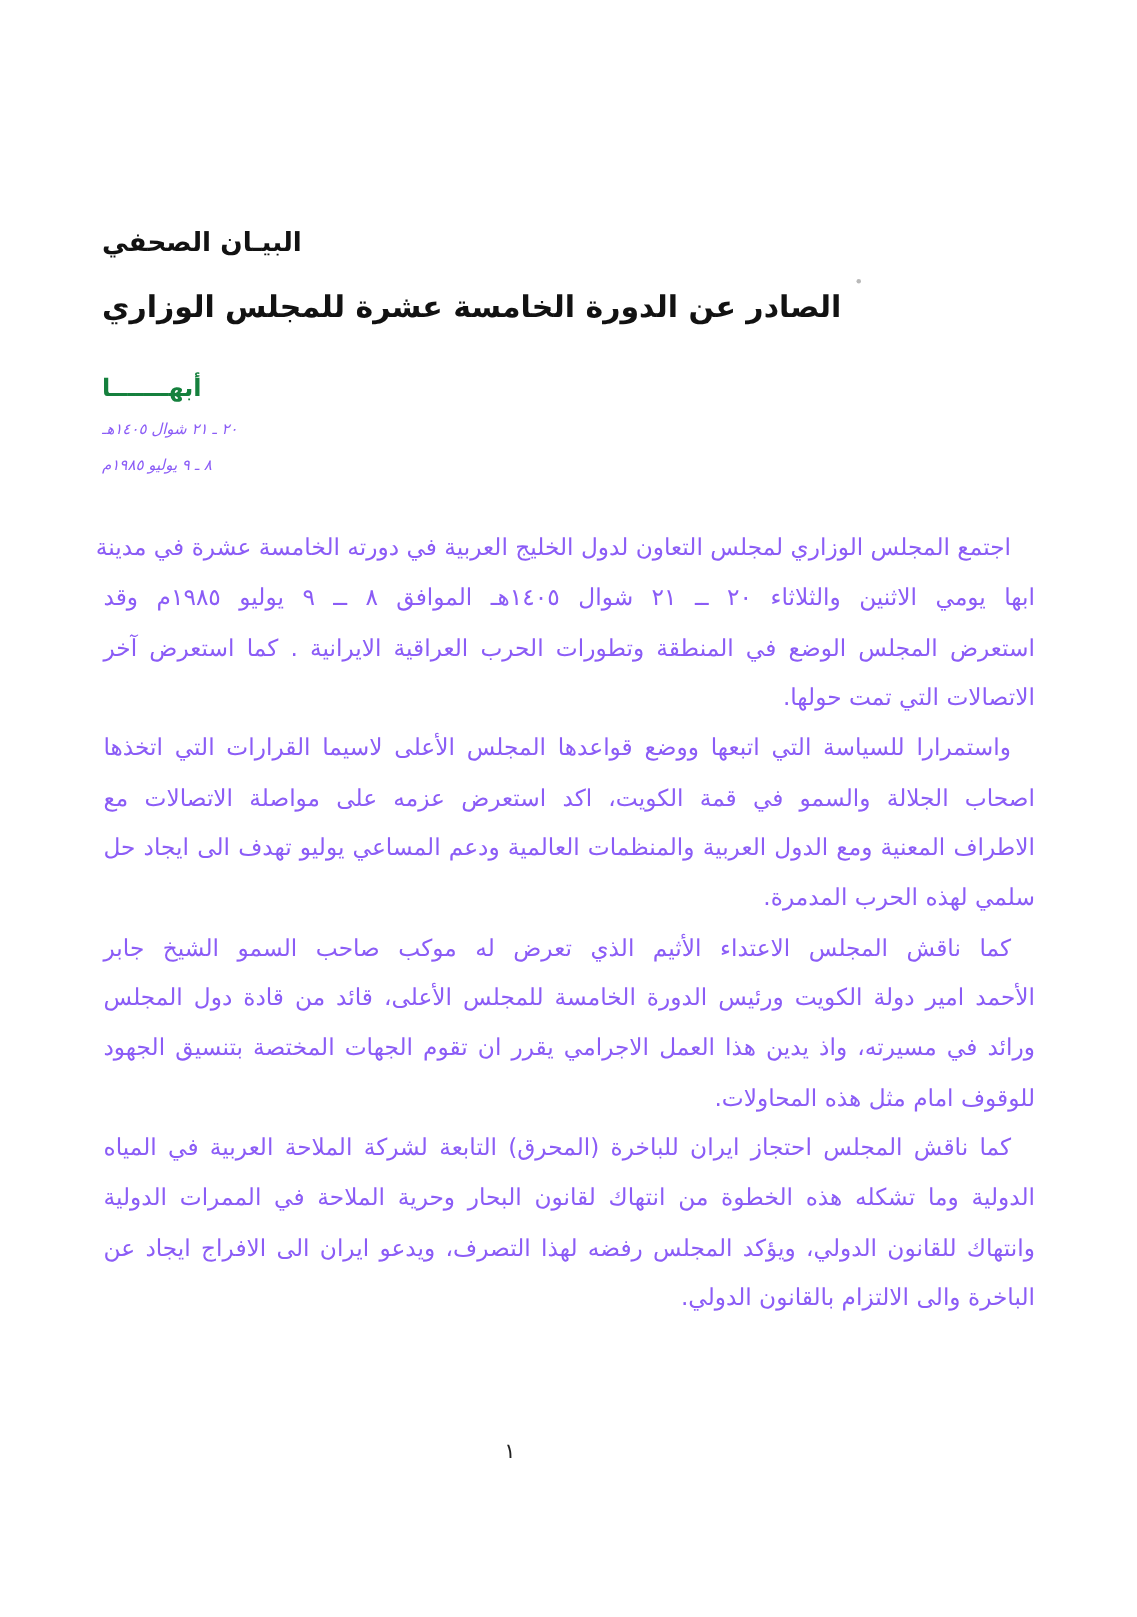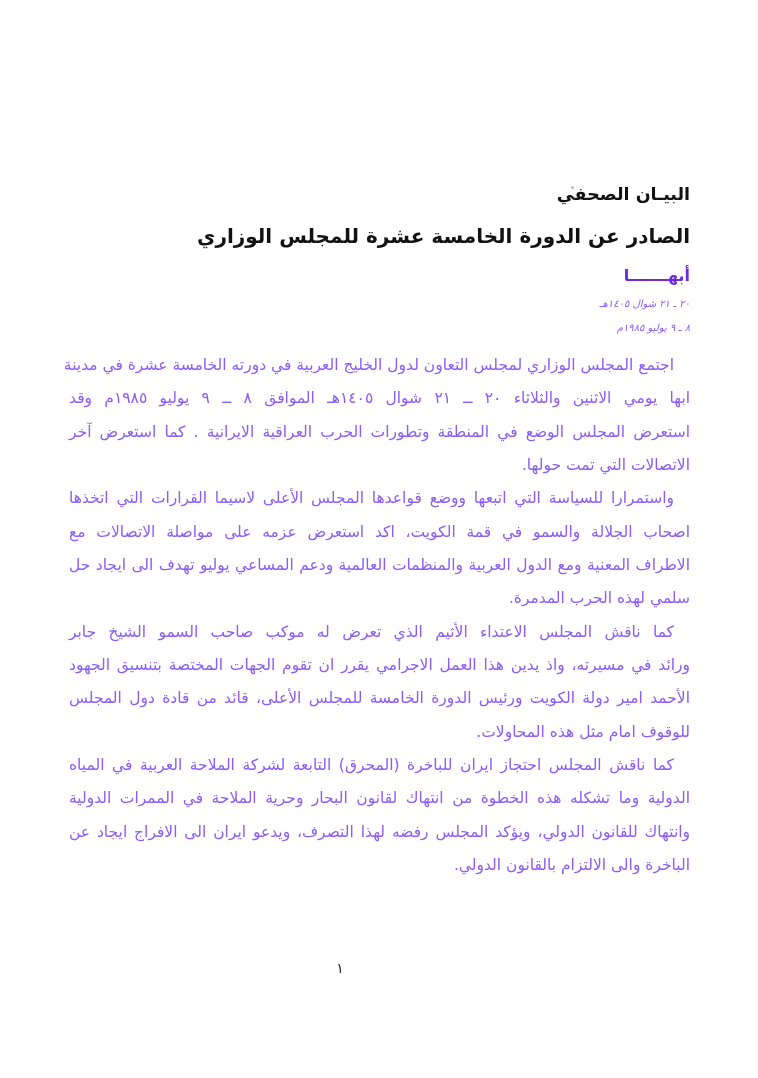--- a/index.html
+++ b/index.html
@@ -13,43 +13,43 @@
     height: 1078px;
     margin: 0 auto;
     background: #ffffff;
     overflow: hidden;
     font-family: "DejaVu Sans", sans-serif;
     color: #1f1f1f;
   }
   
   .doc-header {
     position: absolute;
-    top: 184px;
+    top: 152px;
     right: 68px;
     left: 68px;
     direction: rtl;
-    text-align: right;
+    text-align: left;
   }
   .doc-header .title-line1 {
     font-size: 17.5px;
     font-weight: bold;
     color: #121212;
     letter-spacing: 0.5px;
   }
   .doc-header .title-line2 {
     margin-top: 20px;
     font-size: 20px;
     font-weight: bold;
     color: #121212;
   }
   .doc-header .location-line {
-    margin-top: 18px;
+    margin-top: 33px;
     font-size: 16px;
     font-weight: bold;
-    color: #6d28d9;
+    color: #15803d;
   }
   .doc-header .date-line {
     margin-top: 13px;
     font-size: 10px;
     color: #8b5cf6;
     font-style: italic;
   }
   
   .doc-body {
     position: absolute;
@@ -113,22 +113,22 @@
   <main class="doc-body" id="doc-body">
       <div class="line first">اجتمع المجلس الوزاري لمجلس التعاون لدول الخليج العربية في دورته الخامسة عشرة في مدينة</div>
       <div class="line">ابها يومي الاثنين والثلاثاء ٢٠ ــ ٢١ شوال ١٤٠٥هـ الموافق ٨ ــ ٩ يوليو ١٩٨٥م وقد</div>
       <div class="line">استعرض المجلس الوضع في المنطقة وتطورات الحرب العراقية الايرانية . كما استعرض آخر</div>
       <div class="line last">الاتصالات التي تمت حولها.</div>
       <div class="line first">واستمرارا للسياسة التي اتبعها ووضع قواعدها المجلس الأعلى لاسيما القرارات التي اتخذها</div>
       <div class="line">اصحاب الجلالة والسمو في قمة الكويت، اكد استعرض عزمه على مواصلة الاتصالات مع</div>
       <div class="line">الاطراف المعنية ومع الدول العربية والمنظمات العالمية ودعم المساعي يوليو تهدف الى ايجاد حل</div>
       <div class="line last">سلمي لهذه الحرب المدمرة.</div>
       <div class="line first">كما ناقش المجلس الاعتداء الأثيم الذي تعرض له موكب صاحب السمو الشيخ جابر</div>
+      <div class="line">الأحمد امير دولة الكويت ورئيس الدورة الخامسة للمجلس الأعلى، قائد من قادة دول المجلس</div>
       <div class="line">ورائد في مسيرته، واذ يدين هذا العمل الاجرامي يقرر ان تقوم الجهات المختصة بتنسيق الجهود</div>
-      <div class="line">الأحمد امير دولة الكويت ورئيس الدورة الخامسة للمجلس الأعلى، قائد من قادة دول المجلس</div>
       <div class="line last">للوقوف امام مثل هذه المحاولات.</div>
       <div class="line first">كما ناقش المجلس احتجاز ايران للباخرة (المحرق) التابعة لشركة الملاحة العربية في المياه</div>
       <div class="line">الدولية وما تشكله هذه الخطوة من انتهاك لقانون البحار وحرية الملاحة في الممرات الدولية</div>
       <div class="line">وانتهاك للقانون الدولي، ويؤكد المجلس رفضه لهذا التصرف، ويدعو ايران الى الافراج ايجاد عن</div>
       <div class="line last">الباخرة والى الالتزام بالقانون الدولي.</div>
     </main>
 
   <footer class="page-number">١</footer>
 
 </div>

